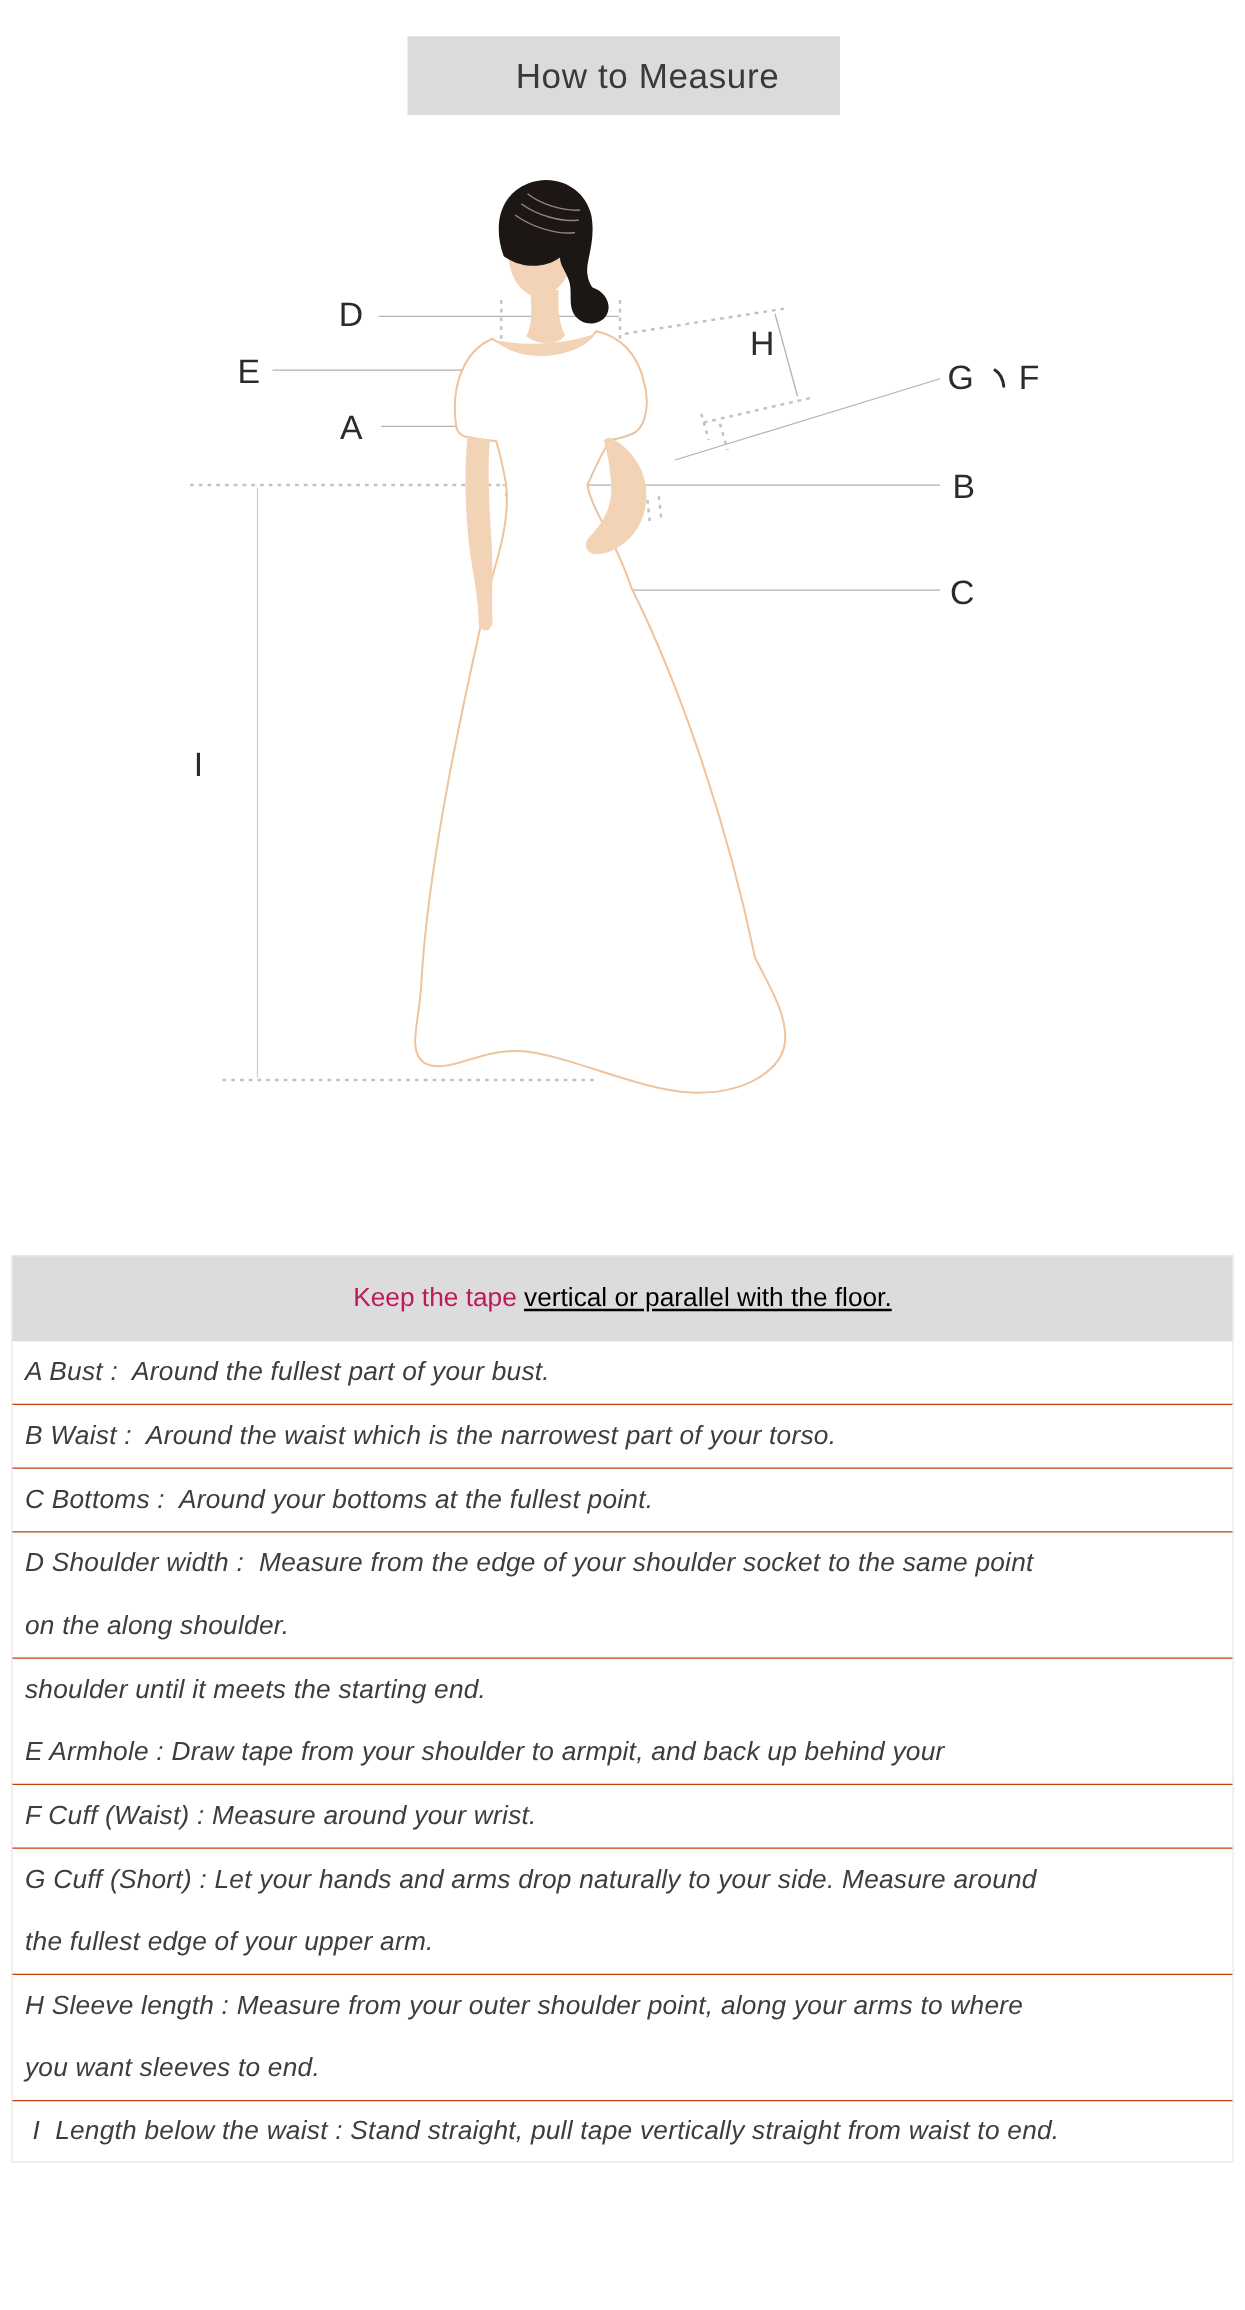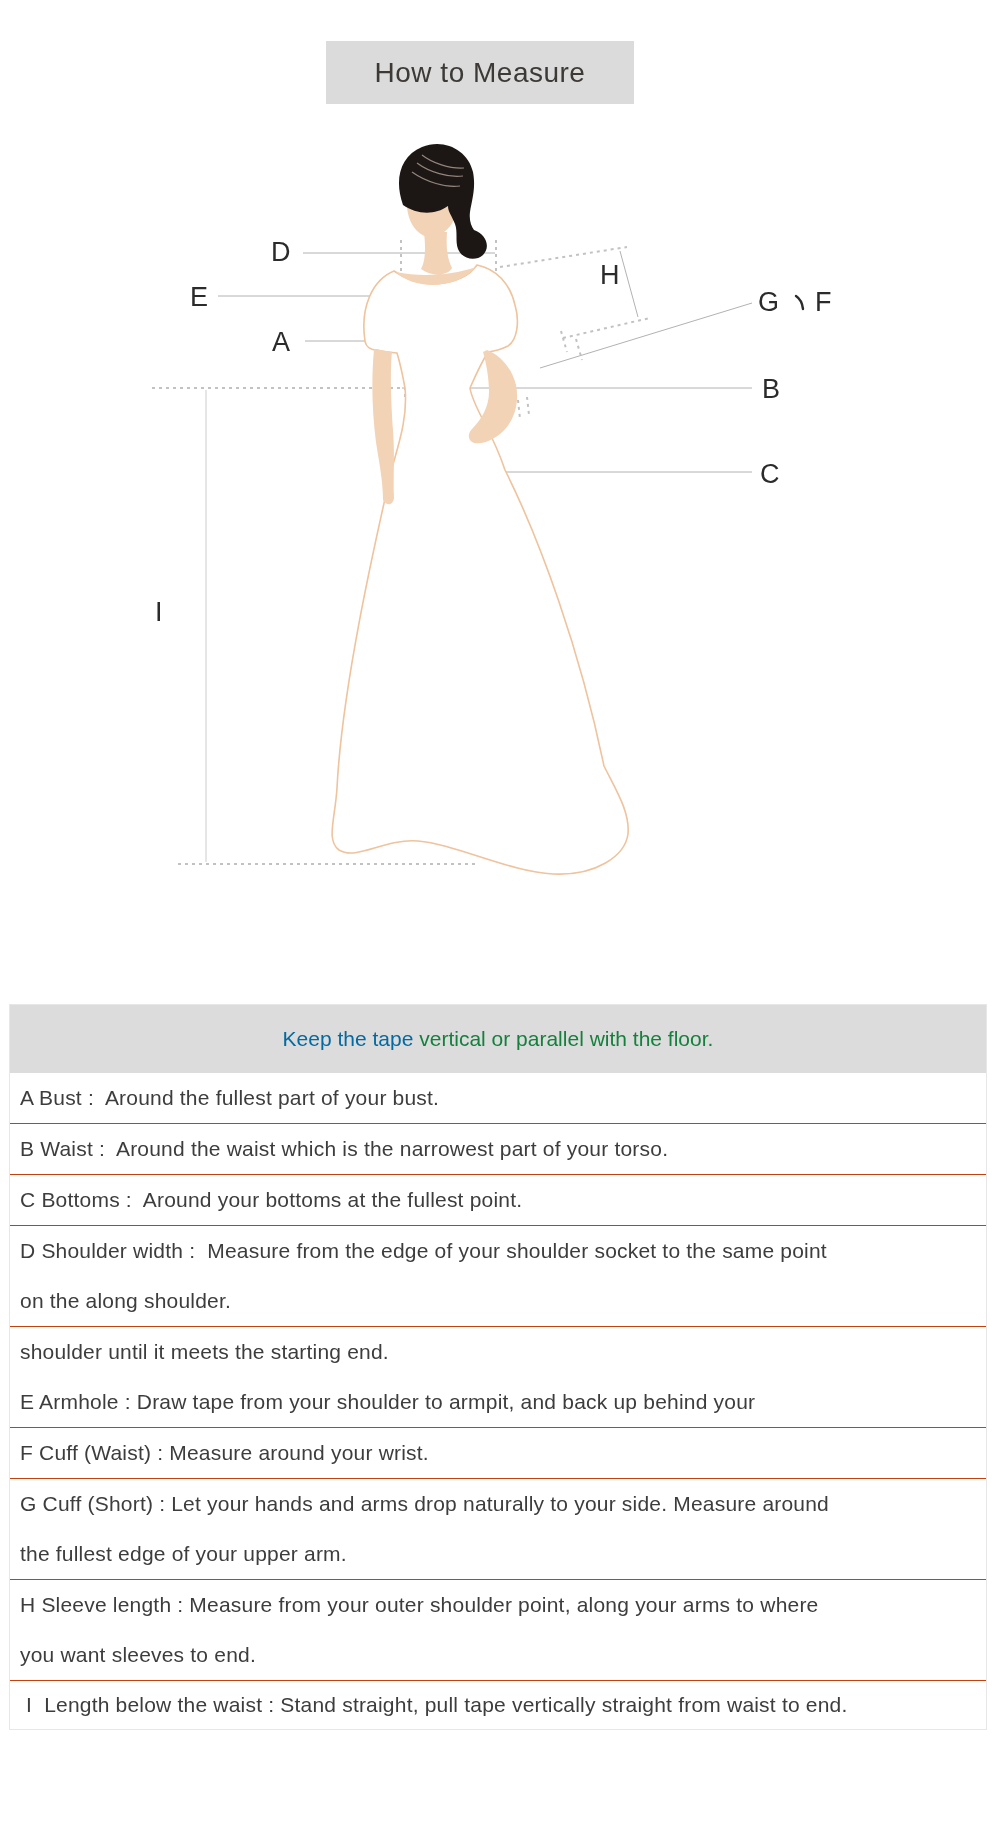--- a/index.html
+++ b/index.html
@@ -2,47 +2,48 @@
 <html><head>
 <meta charset="utf-8">
 <style>
   html,body{margin:0;padding:0;background:#ffffff;}
   body{
     width:996px;height:1848px;position:relative;overflow:hidden;
     font-family:"Liberation Sans", sans-serif;
     -webkit-font-smoothing:antialiased;
   }
   .title-bar{
-    position:absolute;left:326px;top:41px;width:308px;height:63px;
-    background:#dbdbdb;display:flex;align-items:center;justify-content:center;
+    position:absolute;left:326px;top:29px;width:308px;height:63px;
+    background:#dbdbdb;display:flex;align-items:center;justify-content:center;padding-left:38px;
   }
   .title-bar .title-text{
     font-size:28px;font-weight:300;color:#3c3936;letter-spacing:.5px;
   }
   .figure-wrap{position:absolute;left:0;top:100px;width:996px;height:800px;}
   svg text{
     font-family:"Liberation Sans", sans-serif;
     font-size:27px;font-weight:300;fill:#2b2b2b;letter-spacing:.5px;
   }
   .guide-table{
     position:absolute;left:9px;top:1004px;width:978px;
     border:1px solid #e7e7e7;box-sizing:border-box;background:#fff;
   }
   .guide-header{
     height:68px;line-height:68px;background:#dcdcdc;text-align:center;
     font-size:21px;font-weight:300;white-space:pre;
   }
-  .guide-header .hl{color:#0369a1;}
-  .guide-header .hd{color:#15803d;}
+  .guide-header .hl{color:#be185d;}
+  .guide-header .hd{color:#000000;text-decoration:underline;}
   .g-row{border-top:1px solid #c2410c;}
   .g-row:first-child{border-top:none;}
   .g-line{
     height:50px;line-height:50px;padding:0 10px;white-space:pre;
     font-size:21px;font-weight:300;color:#3d3d3d;letter-spacing:.2px;
     overflow:hidden;
+    font-style:italic;
   }
   .g-row.short .g-line{height:48px;line-height:48px;}
 </style>
 </head>
 <body>
 
 <div class="title-bar">
   <span class="title-text">How to Measure</span>
 </div>
 

